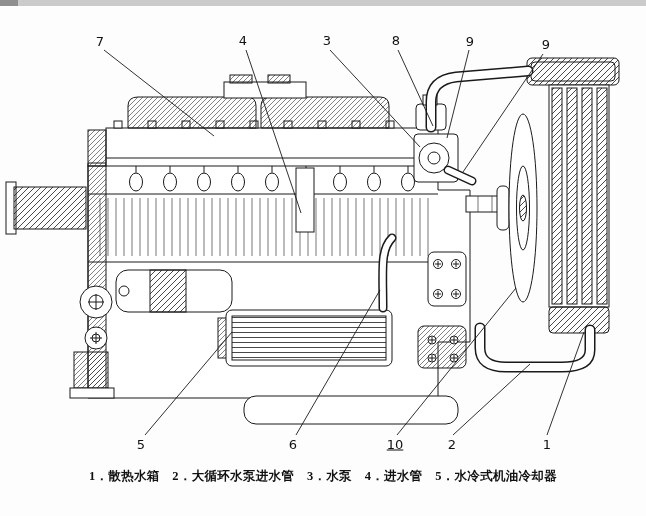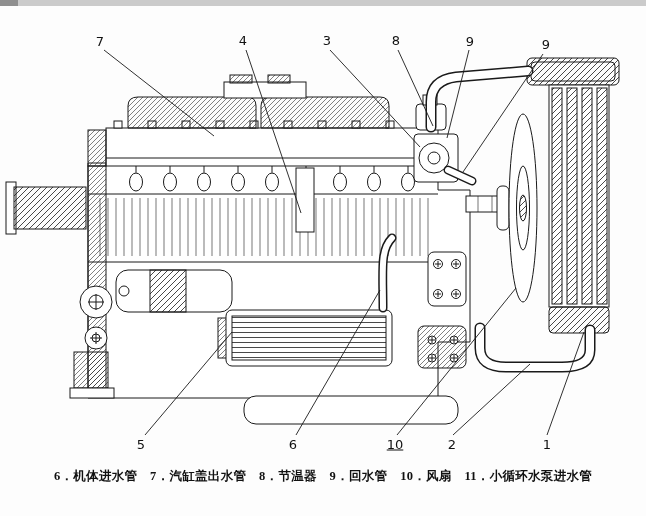--- a/index.html
+++ b/index.html
@@ -261,15 +261,15 @@
   <span class="callout" style="left:396px;top:40px;">8</span>
   <span class="callout" style="left:470px;top:41px;">9</span>
   <span class="callout" style="left:546px;top:44px;">9</span>
   <span class="callout" style="left:141px;top:444px;">5</span>
   <span class="callout" style="left:293px;top:444px;">6</span>
   <span class="callout" style="left:395px;top:444px;text-decoration:underline;">10</span>
   <span class="callout" style="left:452px;top:444px;">2</span>
   <span class="callout" style="left:547px;top:444px;">1</span>
 
   <div class="caption">
-    <div>6．机体进水管　7．汽缸盖出水管　8．节温器　9．回水管　10．风扇　11．小循环水泵进水管</div>
+    <div>1．散热水箱　2．大循环水泵进水管　3．水泵　4．进水管　5．水冷式机油冷却器</div>
   </div>
 </div>
 
 </body></html>

